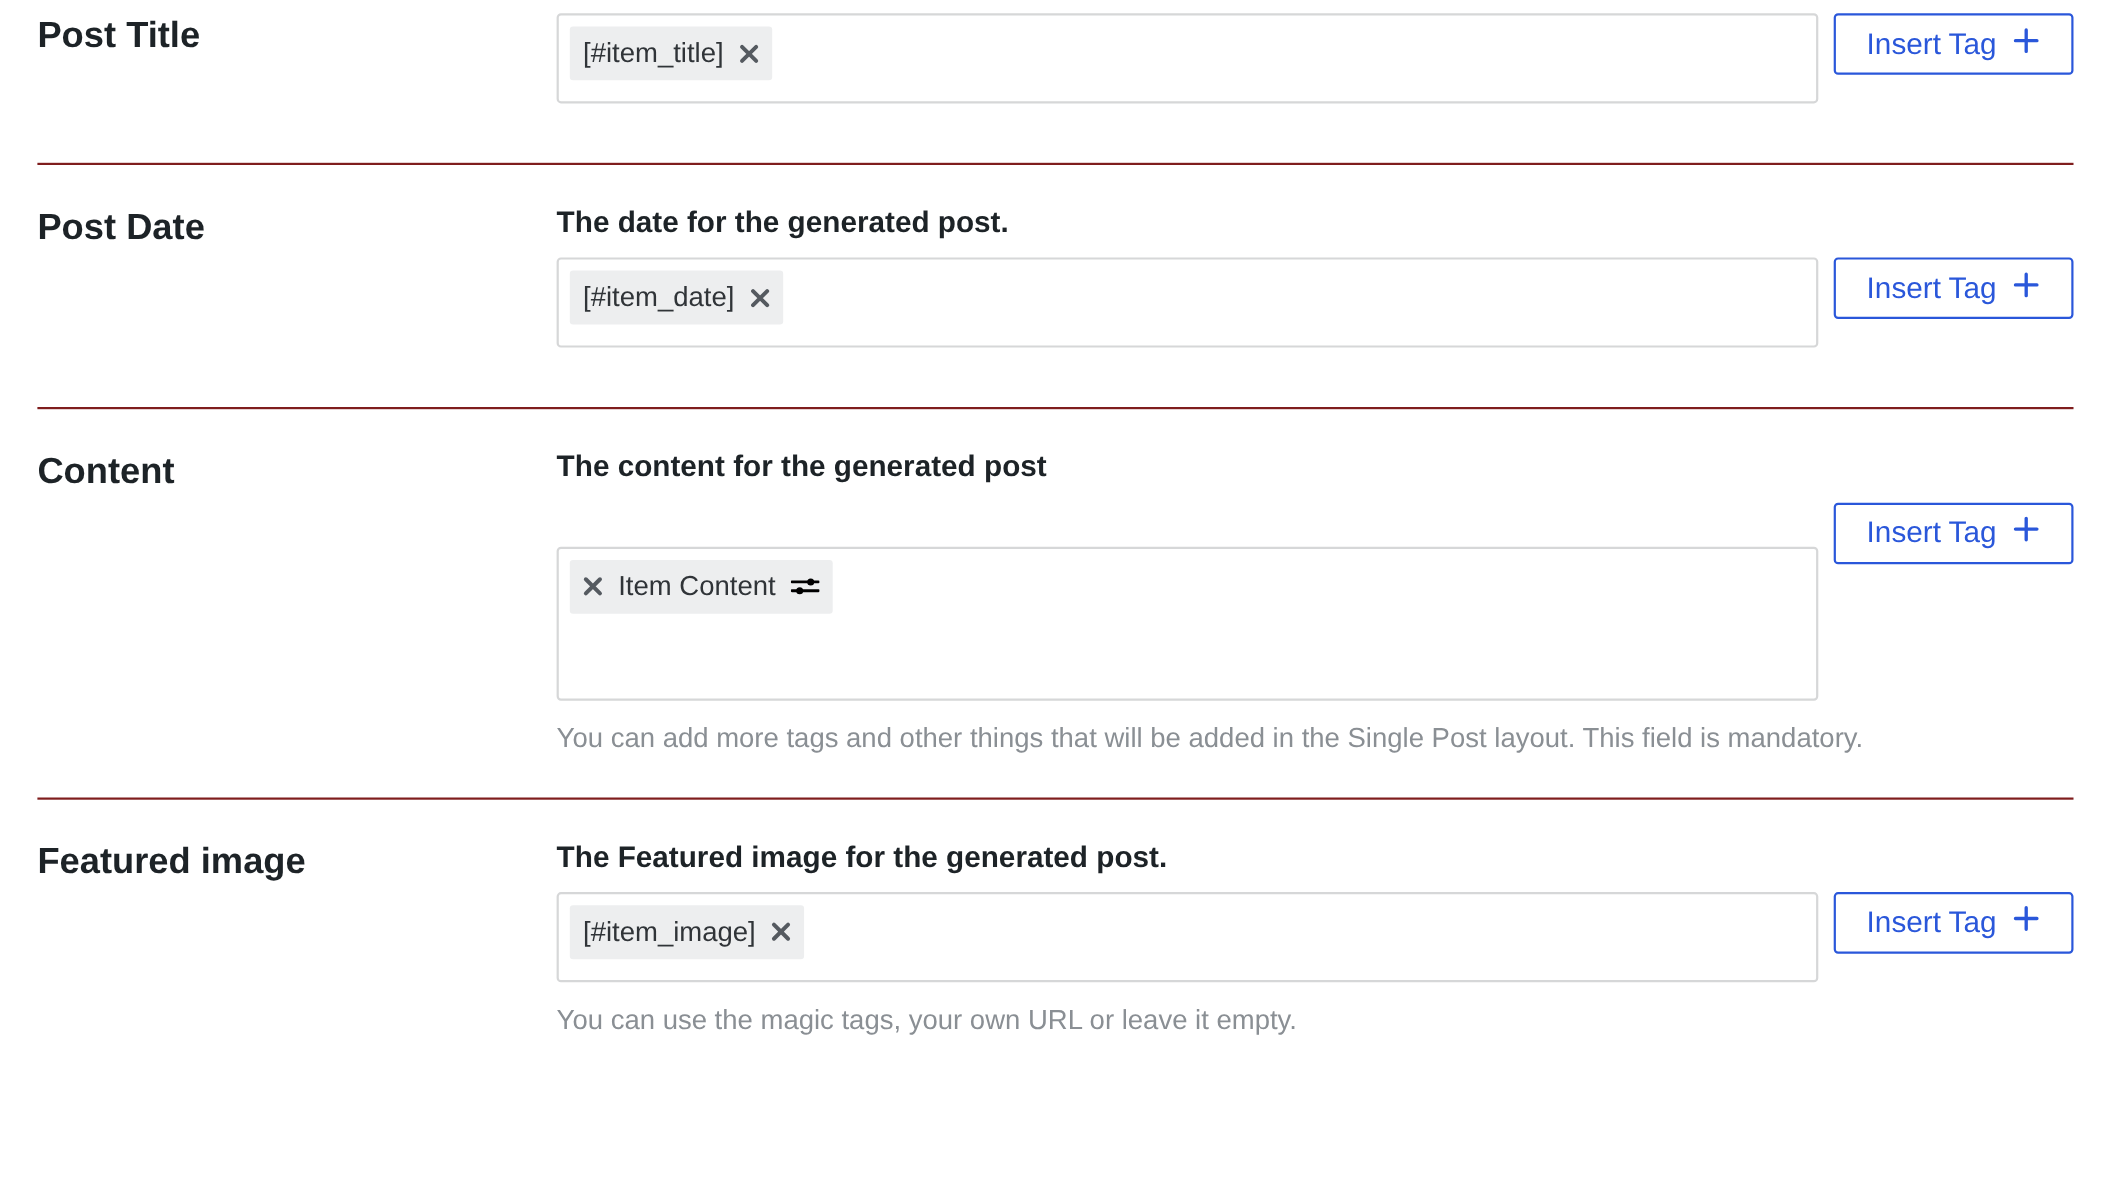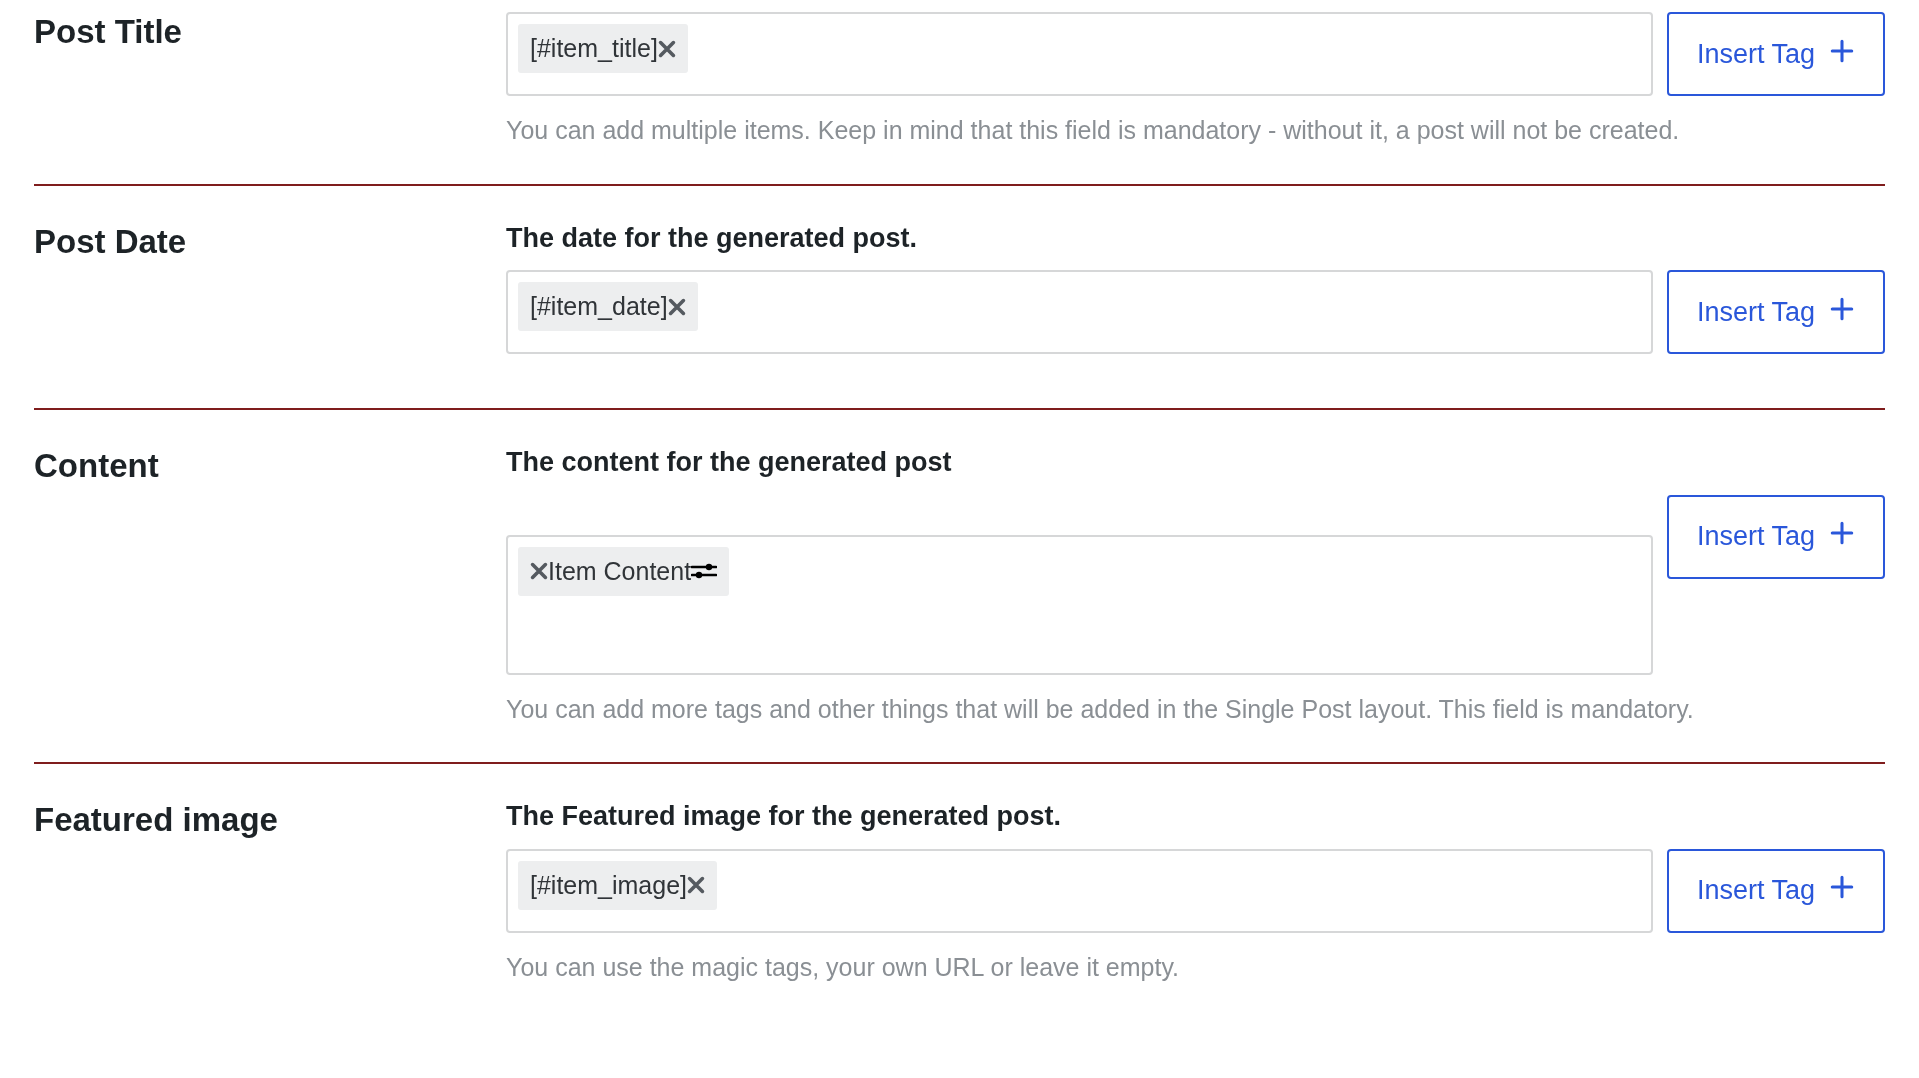--- a/index.html
+++ b/index.html
@@ -57,20 +57,21 @@
       align-items: flex-start;
     }
     .tag-input.taller { min-height: 140px; margin-top: 40px; }
     .tag-chip {
       height: 49px;
       padding: 0 12px;
       background: #edeeef;
       border-radius: 3px;
       display: inline-flex;
       align-items: center;
+      gap: 14px;
       font-size: 25px;
       color: #303438;
     }
     .chip-close {
       display: inline-flex;
       align-items: center;
       justify-content: center;
       color: #555a60;
       cursor: pointer;
     }
@@ -78,21 +79,21 @@
     .chip-settings {
       display: inline-flex;
       align-items: center;
       justify-content: center;
       color: #000;
       cursor: pointer;
     }
     .chip-settings svg { width: 26px; height: 18px; }
     .insert-btn {
       align-self: flex-start;
-      height: 84px;
+      height: 56px;
       border: 2px solid #2a57da;
       color: #2a57da;
       background: #fff;
       border-radius: 4px;
       padding: 0 28px;
       font-size: 27px;
       font-weight: 500;
       display: inline-flex;
       align-items: center;
       gap: 14px;
@@ -126,21 +127,20 @@
       </div>
       <button class="insert-btn">
         <span>Insert Tag</span>
         <span>
           <svg viewBox="0 0 24 24" stroke="currentColor" stroke-width="2.8" stroke-linecap="round">
               <path d="M12 3 L12 21 M3 12 L21 12"></path>
             </svg>
         </span>
       </button>
     </div>
-    <div class="help-text">You can add multiple items. Keep in mind that this field is mandatory - without it, a post will not be created.</div>
   </div>
 </div>
 
 <div class="field-row">
   <div class="field-label-wrap">
     <div class="field-label">Post Date</div>
   </div>
   <div class="field-main">
     <div class="field-desc">The date for the generated post.</div>
     <div class="row-controls">

